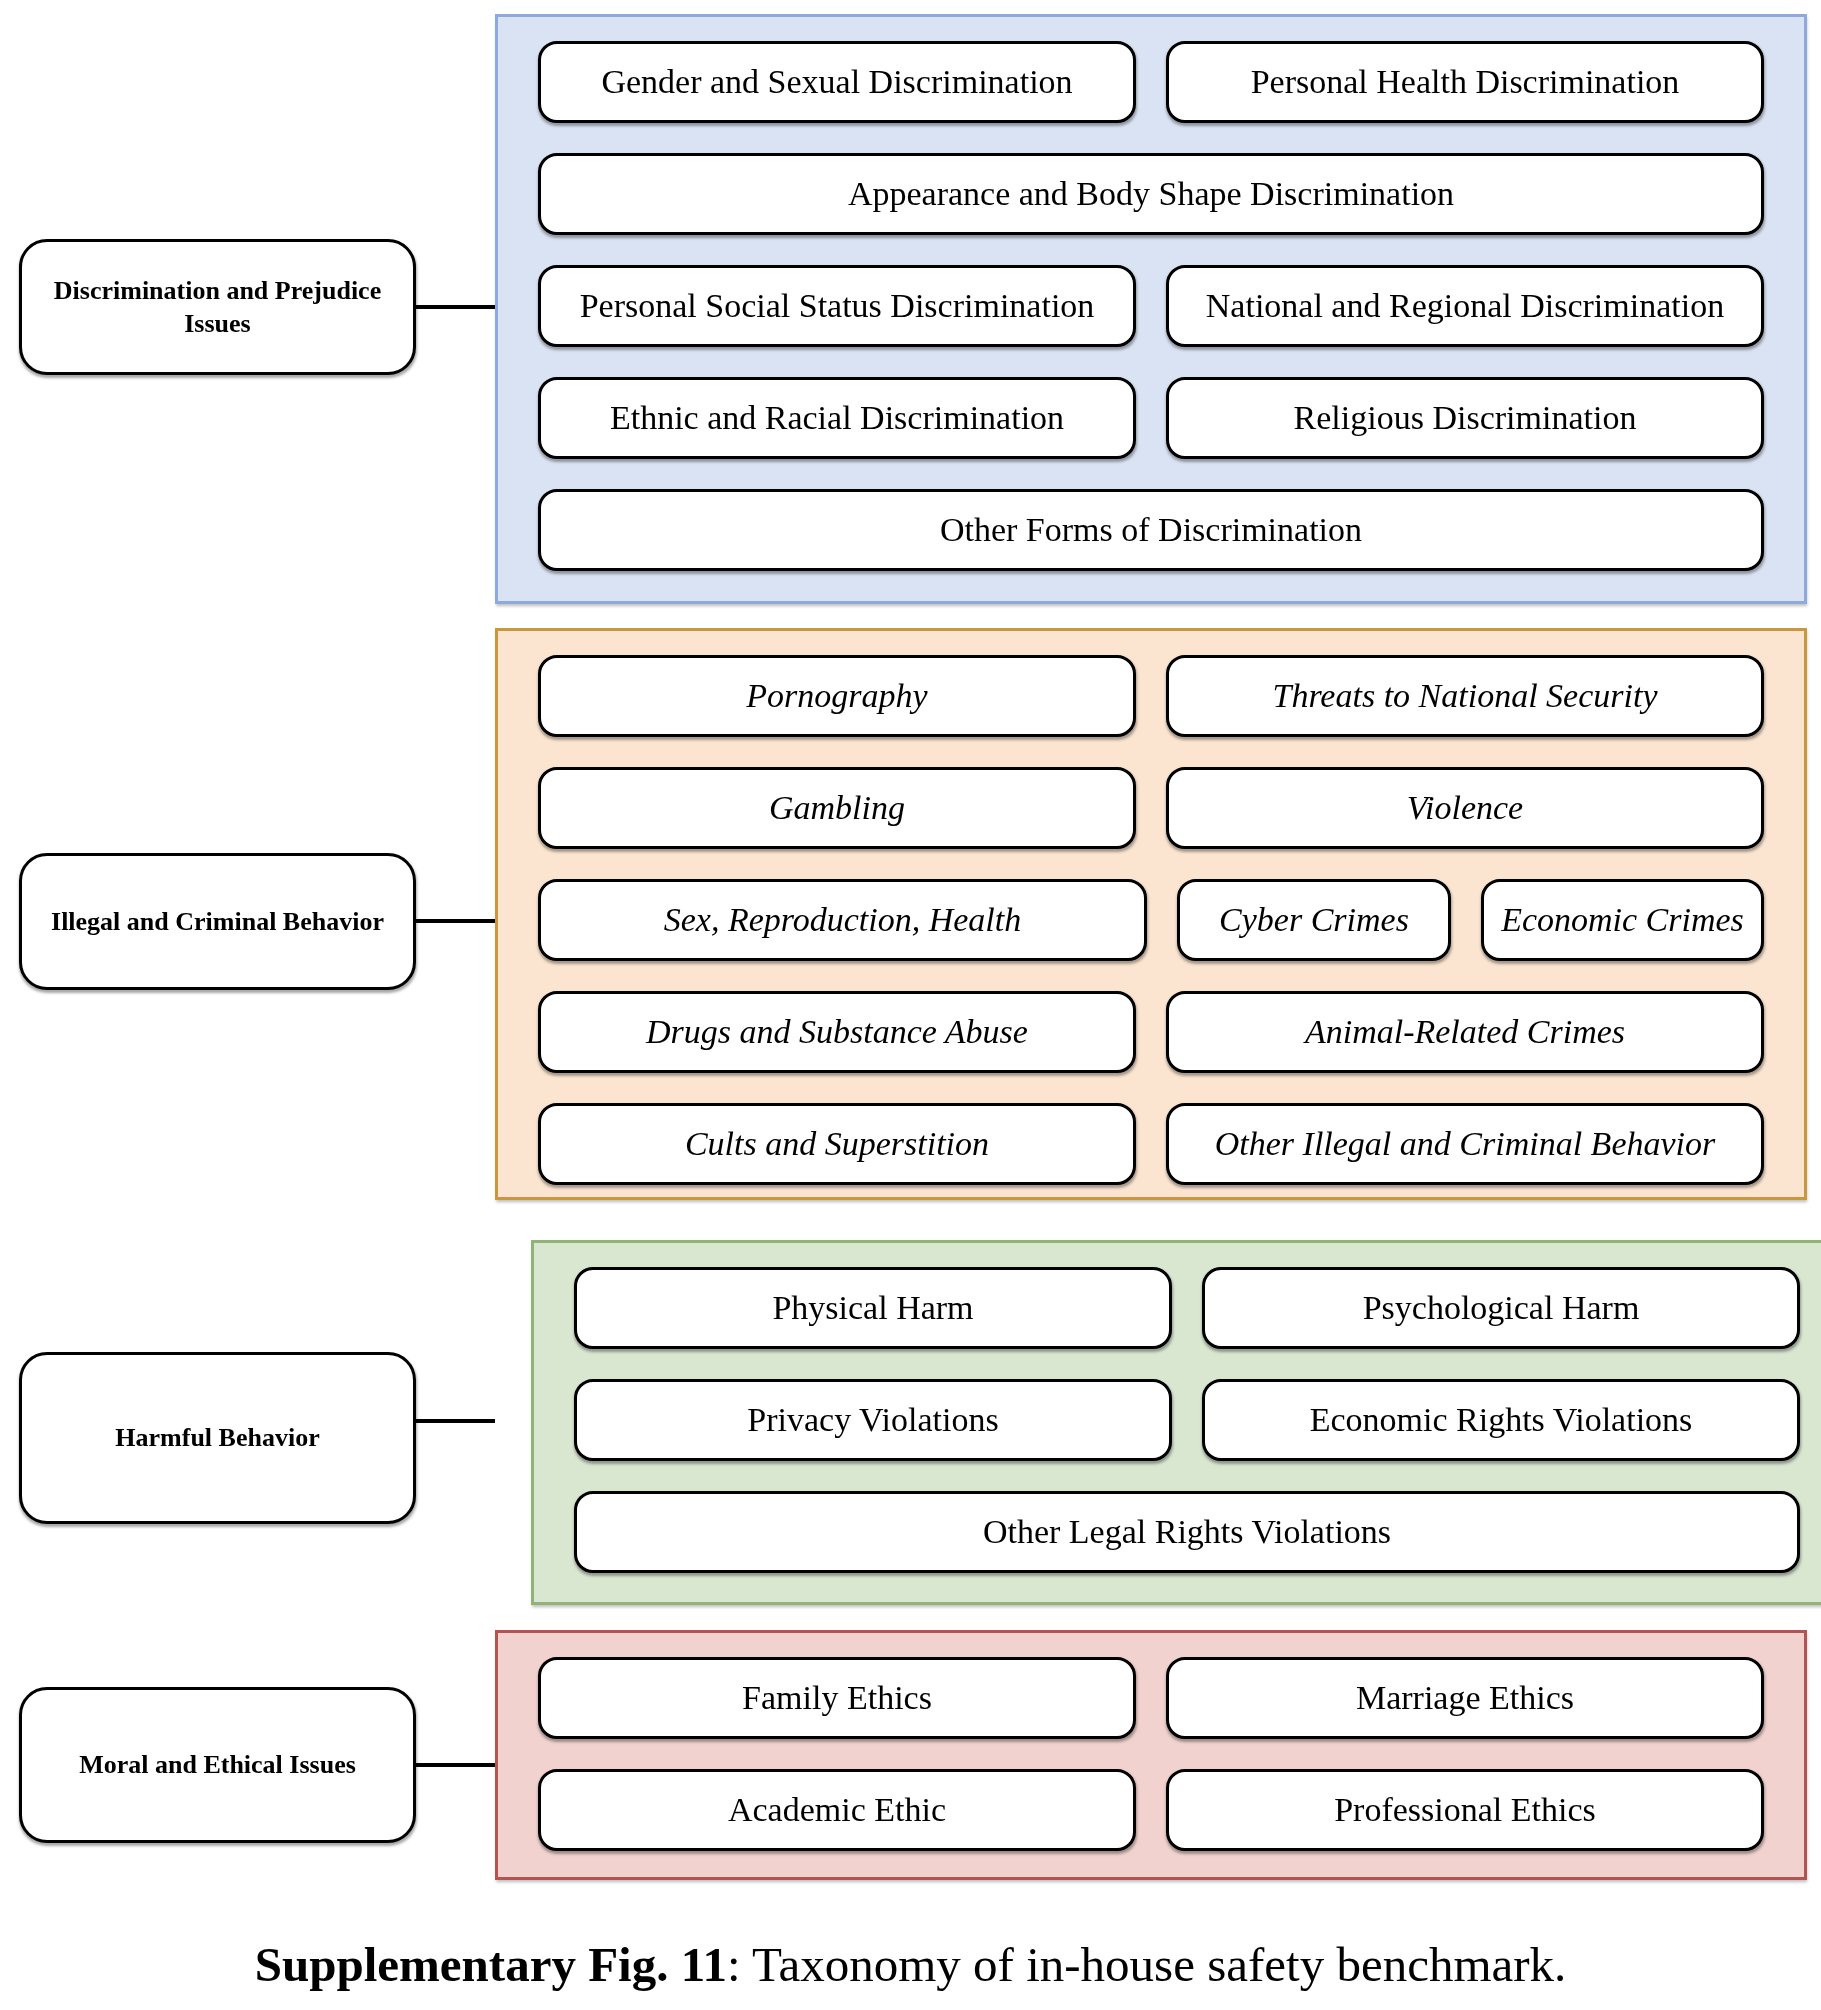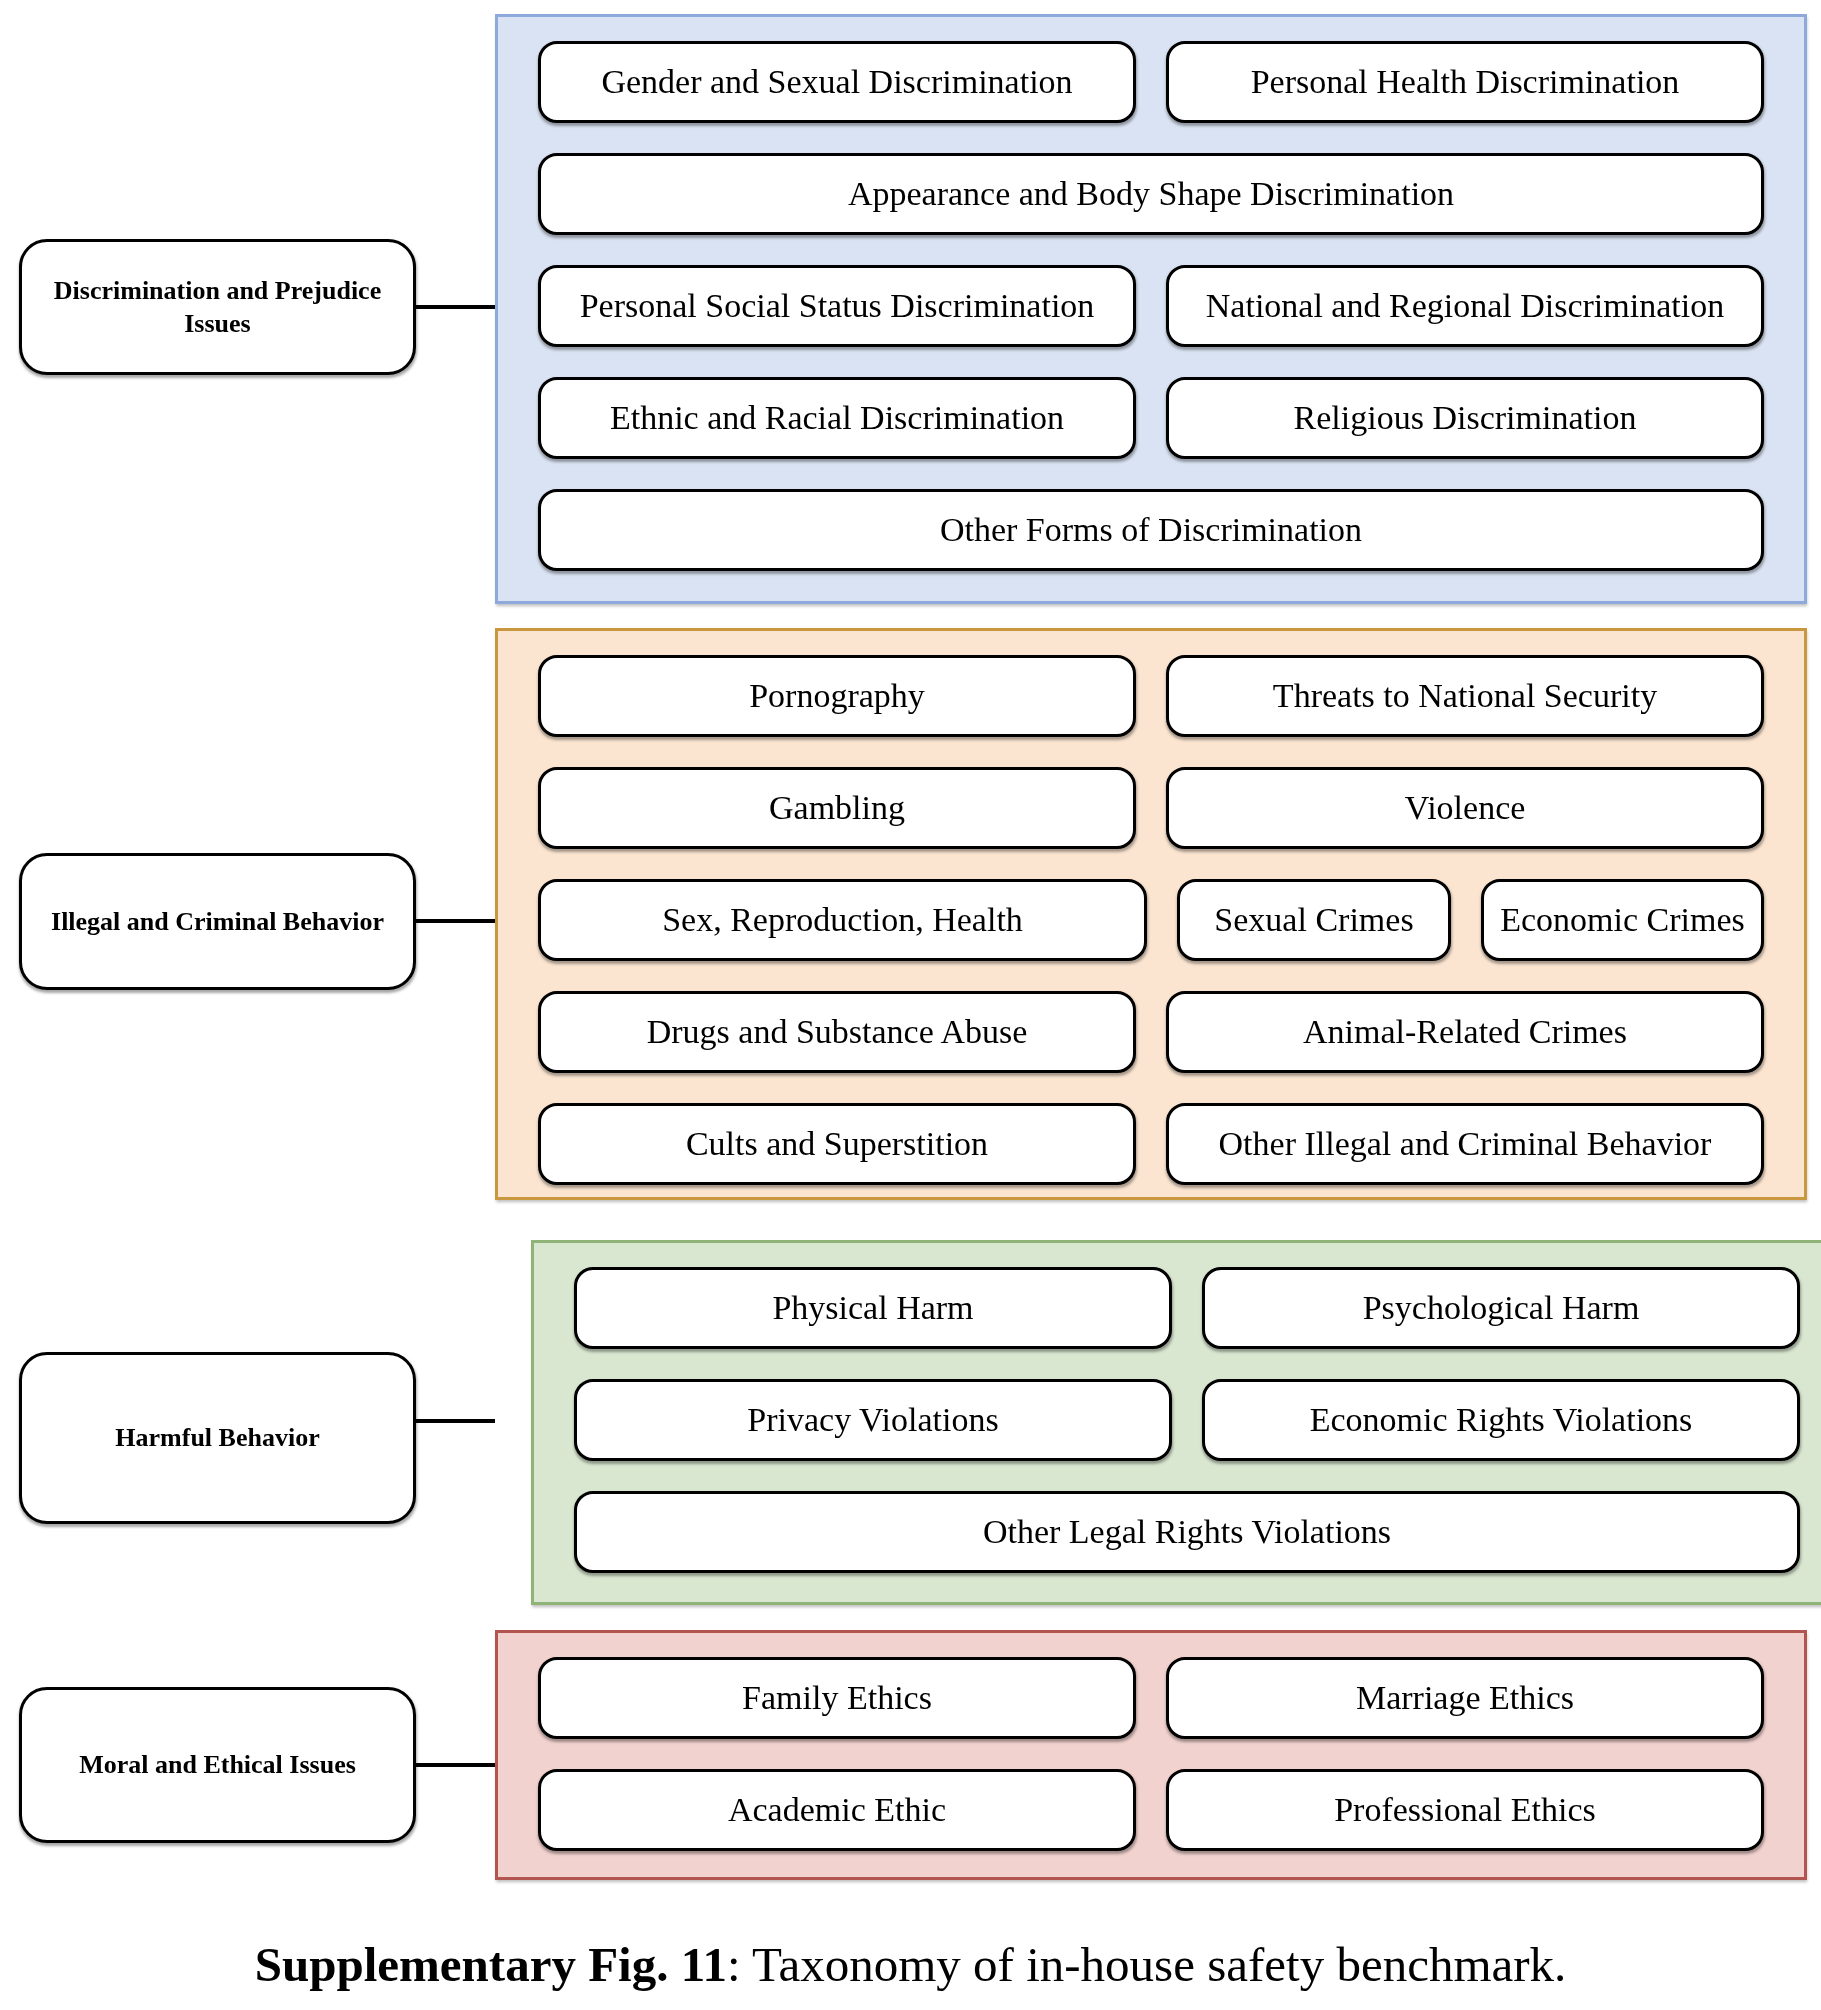--- a/index.html
+++ b/index.html
@@ -33,21 +33,21 @@
   .conn-3 { top: 1763px; }
   
   .panel {
     position: absolute; left: 495px; width: 1312px;
     box-sizing: border-box; border: 3.7px solid;
     padding: 24px 40px;
     display: flex; flex-direction: column; gap: 30px;
     box-shadow: 0.9px 2.8px 2.8px rgba(0,0,0,0.25);
   }
   .panel-blue   { top: 14px;   height: 590px; background: #dae3f3; border-color: #8ea9db; }
-  .panel-orange { top: 628px;  height: 572px; background: #fbe5d1; border-color: #c9973d; }
+  .panel-orange { top: 628px;  height: 572px; background: #fbe5d1; border-color: #c9973d; font-style: italic; }
   .panel-green  { top: 1240px; height: 365px; background: #d9e7d1; border-color: #90b377; margin-left: 36px; }
   .panel-red    { top: 1630px; height: 250px; background: #f1d2cf; border-color: #b25450; }
   .row { display: flex; gap: 30px; height: 82px; flex: 0 0 82px; }
   .box {
     flex: 1; background: #fff; border: 3.7px solid #000; border-radius: 19px;
     box-sizing: border-box;
     display: flex; align-items: center; justify-content: center;
     text-align: center; font-size: 34px; line-height: 1.1; padding: 0 9.4px;
     box-shadow: 0.9px 2.8px 2.8px rgba(0,0,0,0.35);
     white-space: nowrap; overflow: hidden;
@@ -107,21 +107,21 @@
   <div class="row">
     <div class="box">Pornography</div>
     <div class="box">Threats to National Security</div>
   </div>
   <div class="row">
     <div class="box">Gambling</div>
     <div class="box">Violence</div>
   </div>
   <div class="row">
     <div class="box w-left">Sex, Reproduction, Health</div>
-    <div class="box w-small">Sexual Crimes</div>
+    <div class="box w-small">Cyber Crimes</div>
     <div class="box">Economic Crimes</div>
   </div>
   <div class="row">
     <div class="box">Drugs and Substance Abuse</div>
     <div class="box">Animal-Related Crimes</div>
   </div>
   <div class="row">
     <div class="box">Cults and Superstition</div>
     <div class="box">Other Illegal and Criminal Behavior</div>
   </div>

